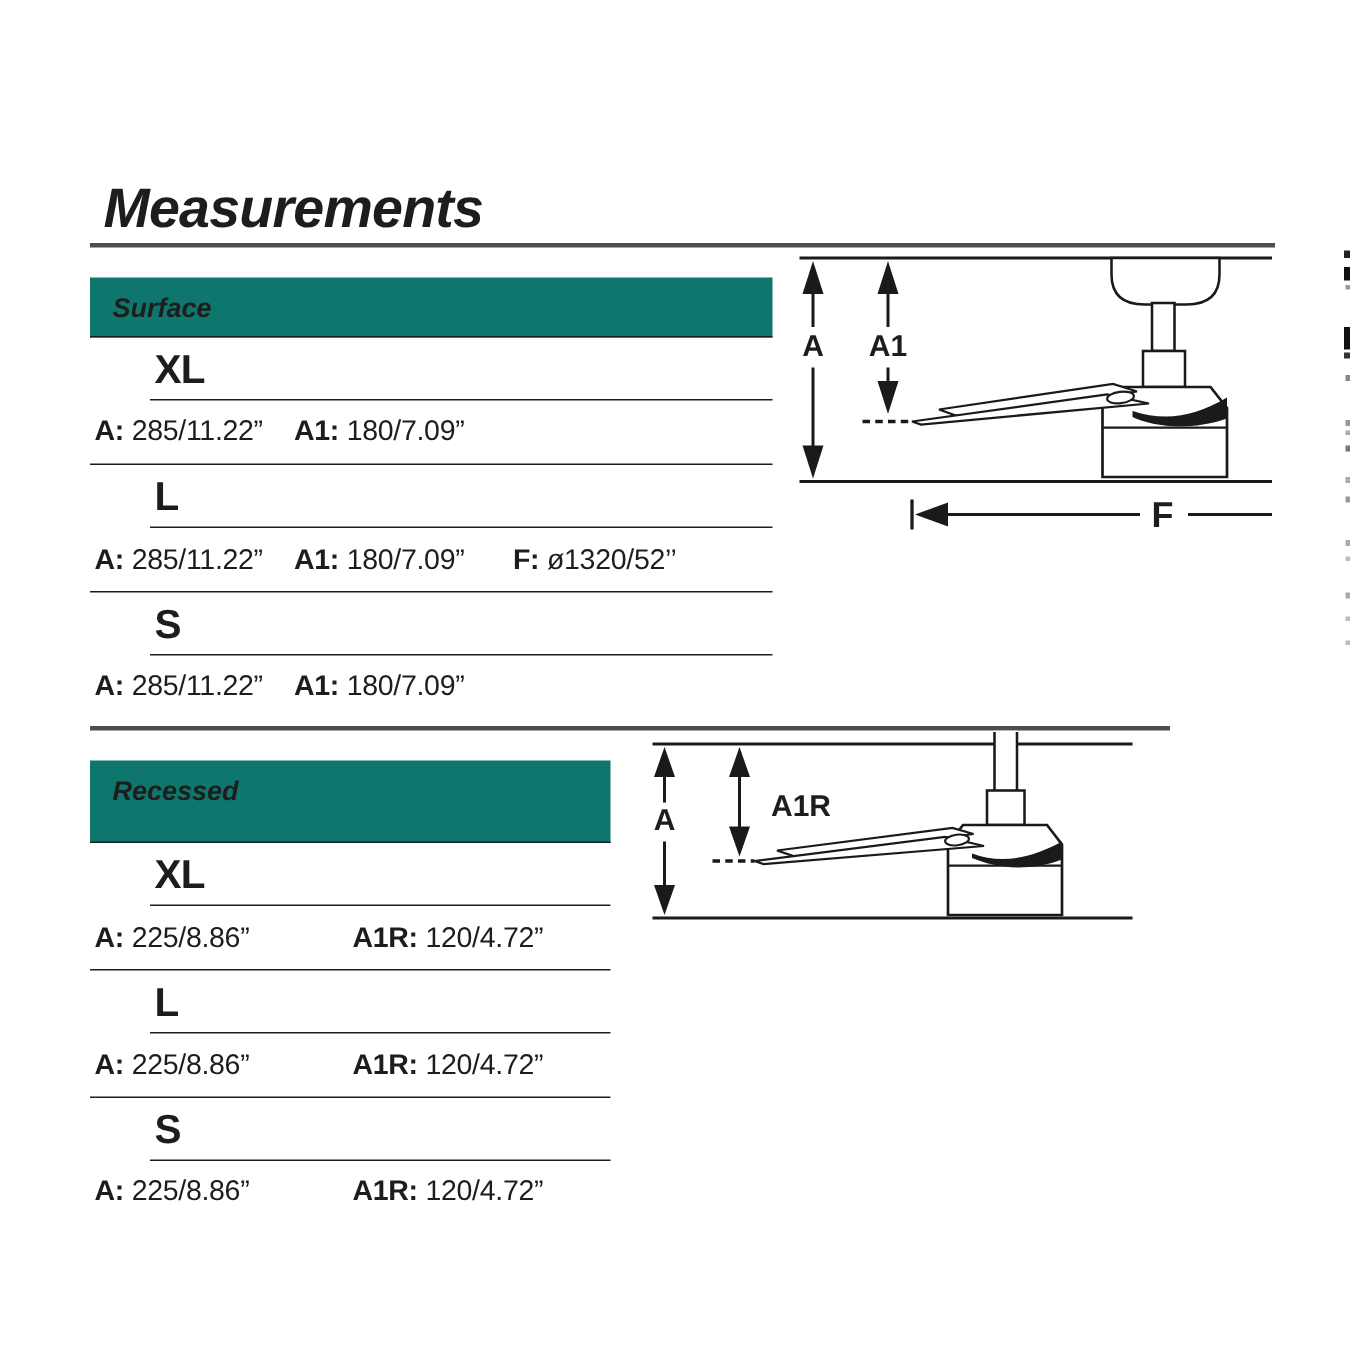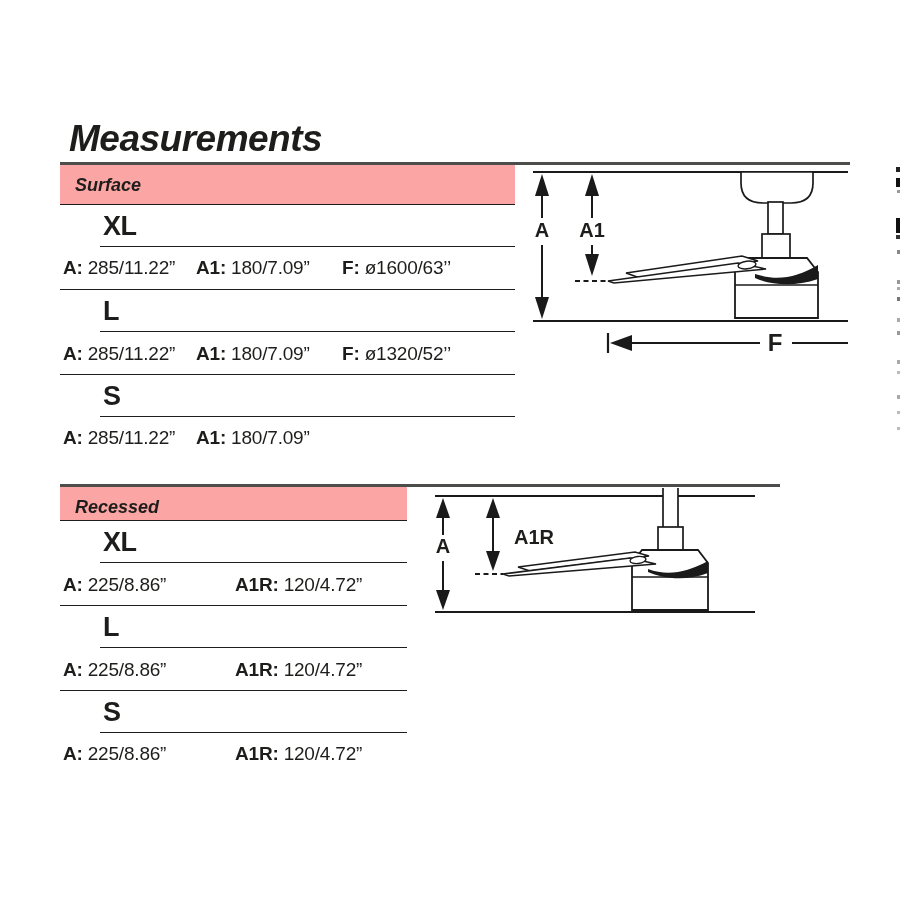--- a/index.html
+++ b/index.html
@@ -8,21 +8,21 @@
     font-family:"Liberation Sans",sans-serif;color:#1d1d1b;overflow:hidden;
   }
   h1.title{
     position:absolute;left:69px;top:118px;margin:0;
     font-size:37px;font-weight:bold;font-style:italic;letter-spacing:-0.5px;
   }
   .thick-rule{position:absolute;height:3.5px;background:#4d4d4b;}
   .table{position:absolute;}
   .trow{box-sizing:border-box;position:relative;border-bottom:1.6px solid #1d1d1b;white-space:nowrap;}
   .trow.noline{border-bottom:none;}
-  .thead{background:#fca5a5;font-style:italic;font-weight:bold;font-size:18px;padding-left:15px;}
+  .thead{background:#0f766e;font-style:italic;font-weight:bold;font-size:18px;padding-left:15px;margin-top:20px;}
   .tsize{font-weight:bold;font-size:27px;letter-spacing:-0.5px;padding-left:3px;margin-left:40px;}
   .tvals{font-size:19px;letter-spacing:-0.2px;}
   .pair{position:absolute;top:0;}
   .pair b{font-weight:bold;}
   svg{position:absolute;}
   svg text{font-family:"Liberation Sans",sans-serif;}
   .frag{position:absolute;}
 </style>
 </head>
 <body>
@@ -35,21 +35,20 @@
   <div class="trow thead" style="height:40px;line-height:40px;">
     <span>Surface</span>
   </div>
 
   <div class="trow tsize" style="height:42px;line-height:42px;">
     <span>XL</span>
   </div>
   <div class="trow tvals" style="height:42.5px;line-height:42.5px;">
     <span class="pair" style="left:3px;"><b>A:</b> <span>285/11.22”</span></span>
     <span class="pair" style="left:136px;"><b>A1:</b> <span>180/7.09”</span></span>
-    <span class="pair" style="left:282px;"><b>F:</b> <span>ø1600/63’’</span></span>
   </div>
 
   <div class="trow tsize" style="height:42px;line-height:42px;">
     <span>L</span>
   </div>
   <div class="trow tvals" style="height:43px;line-height:43px;">
     <span class="pair" style="left:3px;"><b>A:</b> <span>285/11.22”</span></span>
     <span class="pair" style="left:136px;"><b>A1:</b> <span>180/7.09”</span></span>
     <span class="pair" style="left:282px;"><b>F:</b> <span>ø1320/52’’</span></span>
   </div>
@@ -104,21 +103,21 @@
     <polygon points="80,177 102,169 102,185" fill="#1a1a1a" stroke="none"></polygon>
     <line x1="100" y1="177" x2="230" y2="177" stroke-width="2"></line>
     <line x1="262" y1="177" x2="318" y2="177" stroke-width="2"></line>
   </g>
   <text x="245" y="185" text-anchor="middle" font-size="24" font-weight="bold" fill="#1d1d1b">F</text>
 </svg>
 
 <div class="thick-rule" style="left:60px;top:483.5px;width:720px;"></div>
 
 <div class="table" style="left:60px;top:487px;width:347px;">
-  <div class="trow thead" style="height:34px;line-height:41px;">
+  <div class="trow thead" style="height:55px;line-height:41px;">
     <span>Recessed</span>
   </div>
 
   <div class="trow tsize" style="height:42px;line-height:42px;">
     <span>XL</span>
   </div>
   <div class="trow tvals" style="height:43px;line-height:43px;">
     <span class="pair" style="left:3px;"><b>A:</b> <span>225/8.86”</span></span>
     <span class="pair" style="left:175px;"><b>A1R:</b> <span>120/4.72”</span></span>
   </div>

